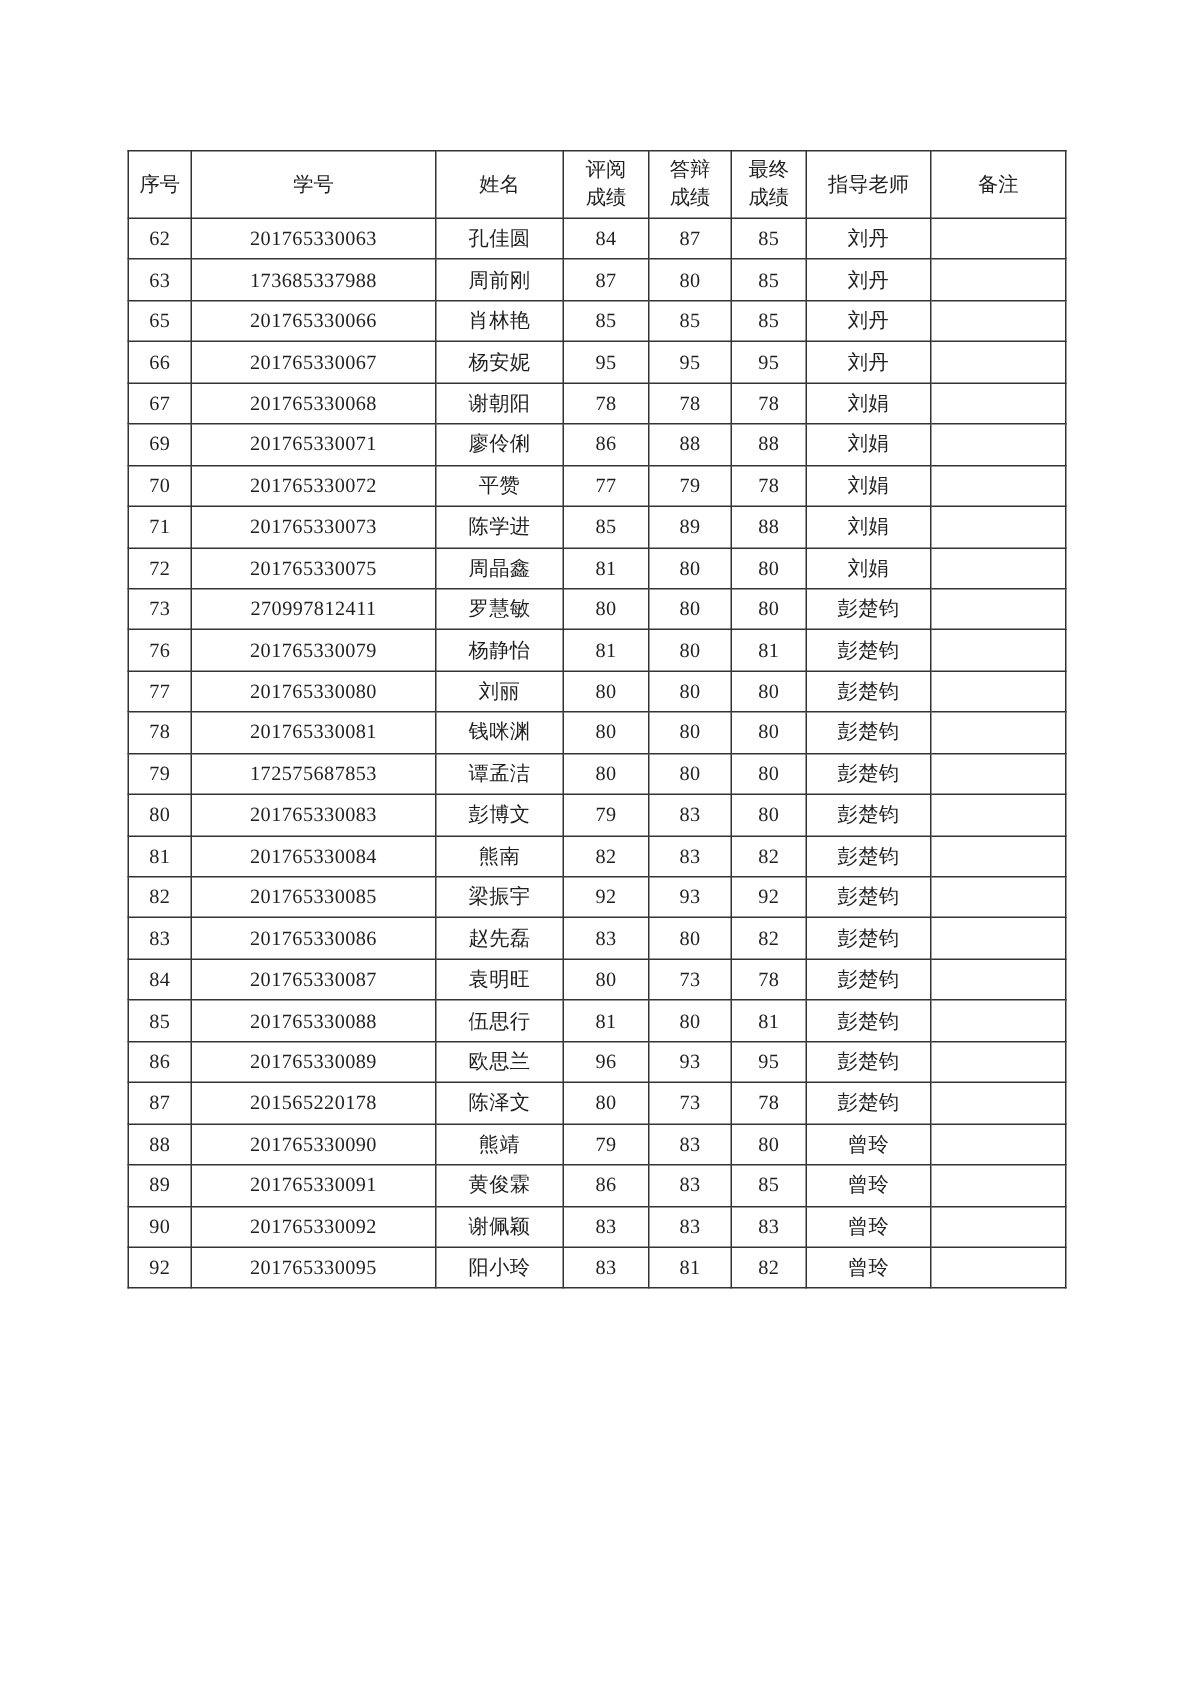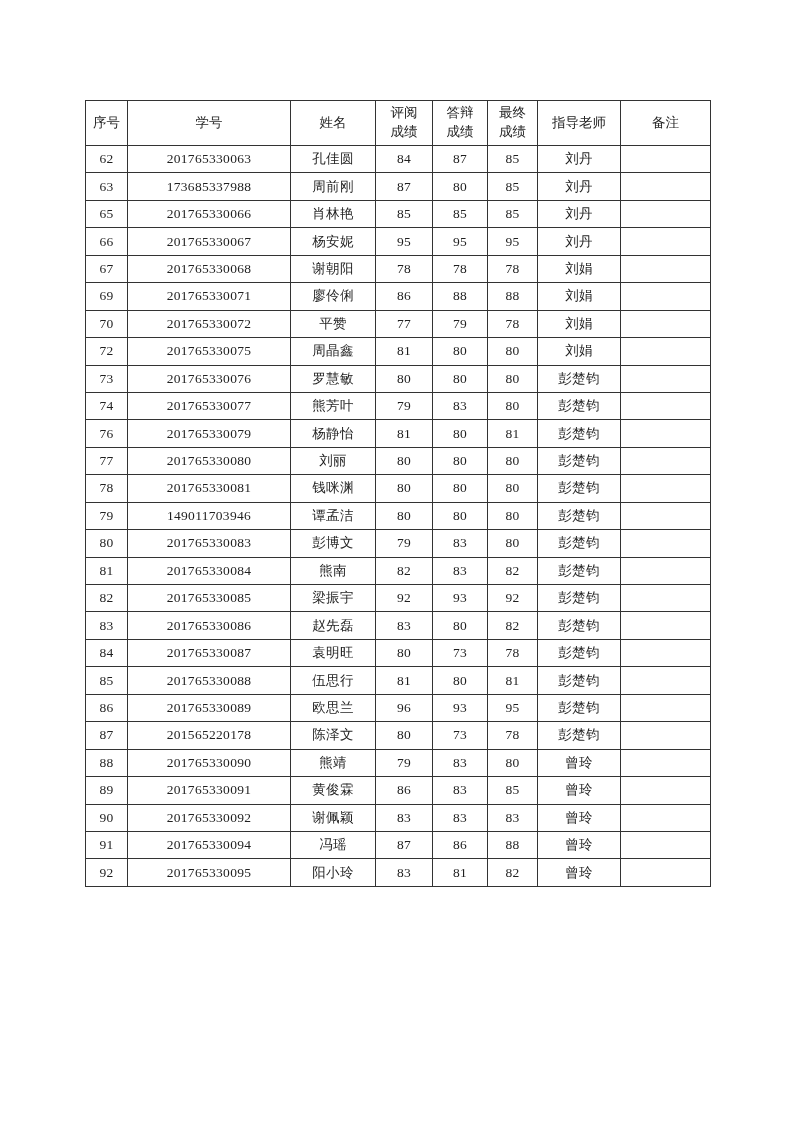--- a/index.html
+++ b/index.html
@@ -152,45 +152,45 @@
           <td>70</td>
           <td>201765330072</td>
           <td>平赞</td>
           <td>77</td>
           <td>79</td>
           <td>78</td>
           <td>刘娟</td>
           <td></td>
         </tr>
         <tr>
+          <td>71</td>
+          <td>201765330073</td>
+          <td>陈学进</td>
+          <td>85</td>
+          <td>89</td>
+          <td>88</td>
+          <td>刘娟</td>
+          <td></td>
+        </tr>
+        <tr>
           <td>72</td>
           <td>201765330075</td>
           <td>周晶鑫</td>
           <td>81</td>
           <td>80</td>
           <td>80</td>
           <td>刘娟</td>
           <td></td>
         </tr>
         <tr>
           <td>73</td>
-          <td>201765330076</td>
+          <td>270997812411</td>
           <td>罗慧敏</td>
           <td>80</td>
           <td>80</td>
-          <td>80</td>
-          <td>彭楚钧</td>
-          <td></td>
-        </tr>
-        <tr>
-          <td>74</td>
-          <td>201765330077</td>
-          <td>熊芳叶</td>
-          <td>79</td>
-          <td>83</td>
           <td>80</td>
           <td>彭楚钧</td>
           <td></td>
         </tr>
         <tr>
           <td>76</td>
           <td>201765330079</td>
           <td>杨静怡</td>
           <td>81</td>
           <td>80</td>
@@ -213,21 +213,21 @@
           <td>201765330081</td>
           <td>钱咪渊</td>
           <td>80</td>
           <td>80</td>
           <td>80</td>
           <td>彭楚钧</td>
           <td></td>
         </tr>
         <tr>
           <td>79</td>
-          <td>149011703946</td>
+          <td>172575687853</td>
           <td>谭孟洁</td>
           <td>80</td>
           <td>80</td>
           <td>80</td>
           <td>彭楚钧</td>
           <td></td>
         </tr>
         <tr>
           <td>80</td>
           <td>201765330083</td>
@@ -332,30 +332,20 @@
           <td>90</td>
           <td>201765330092</td>
           <td>谢佩颖</td>
           <td>83</td>
           <td>83</td>
           <td>83</td>
           <td>曾玲</td>
           <td></td>
         </tr>
         <tr>
-          <td>91</td>
-          <td>201765330094</td>
-          <td>冯瑶</td>
-          <td>87</td>
-          <td>86</td>
-          <td>88</td>
-          <td>曾玲</td>
-          <td></td>
-        </tr>
-        <tr>
           <td>92</td>
           <td>201765330095</td>
           <td>阳小玲</td>
           <td>83</td>
           <td>81</td>
           <td>82</td>
           <td>曾玲</td>
           <td></td>
         </tr>
       </tbody>

